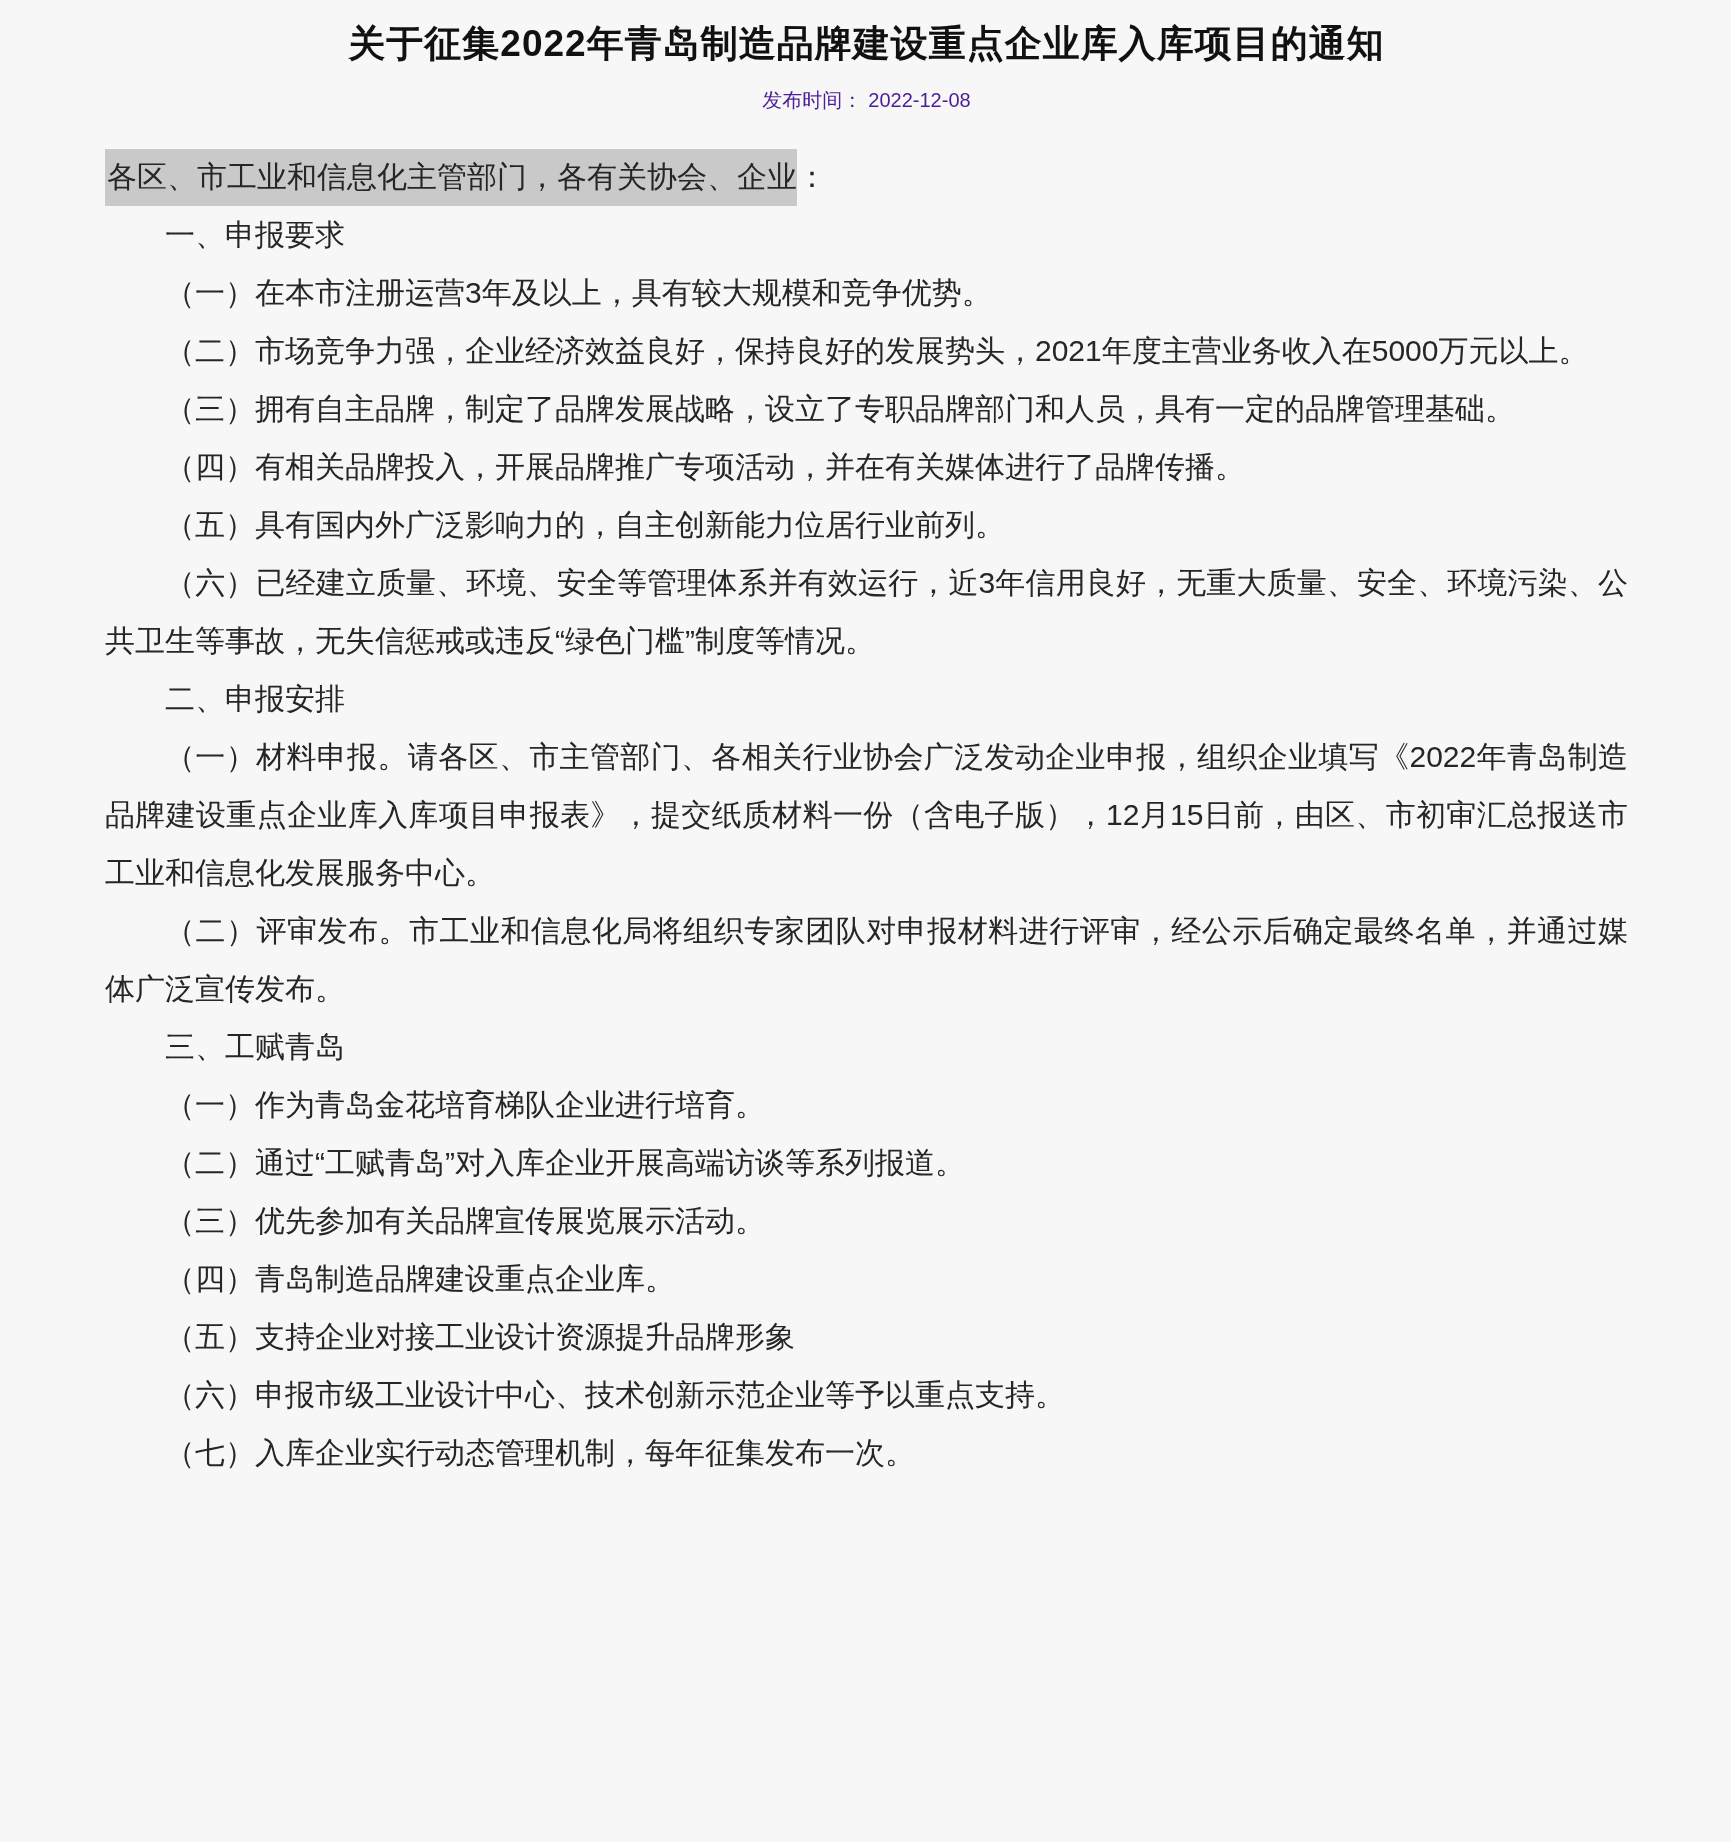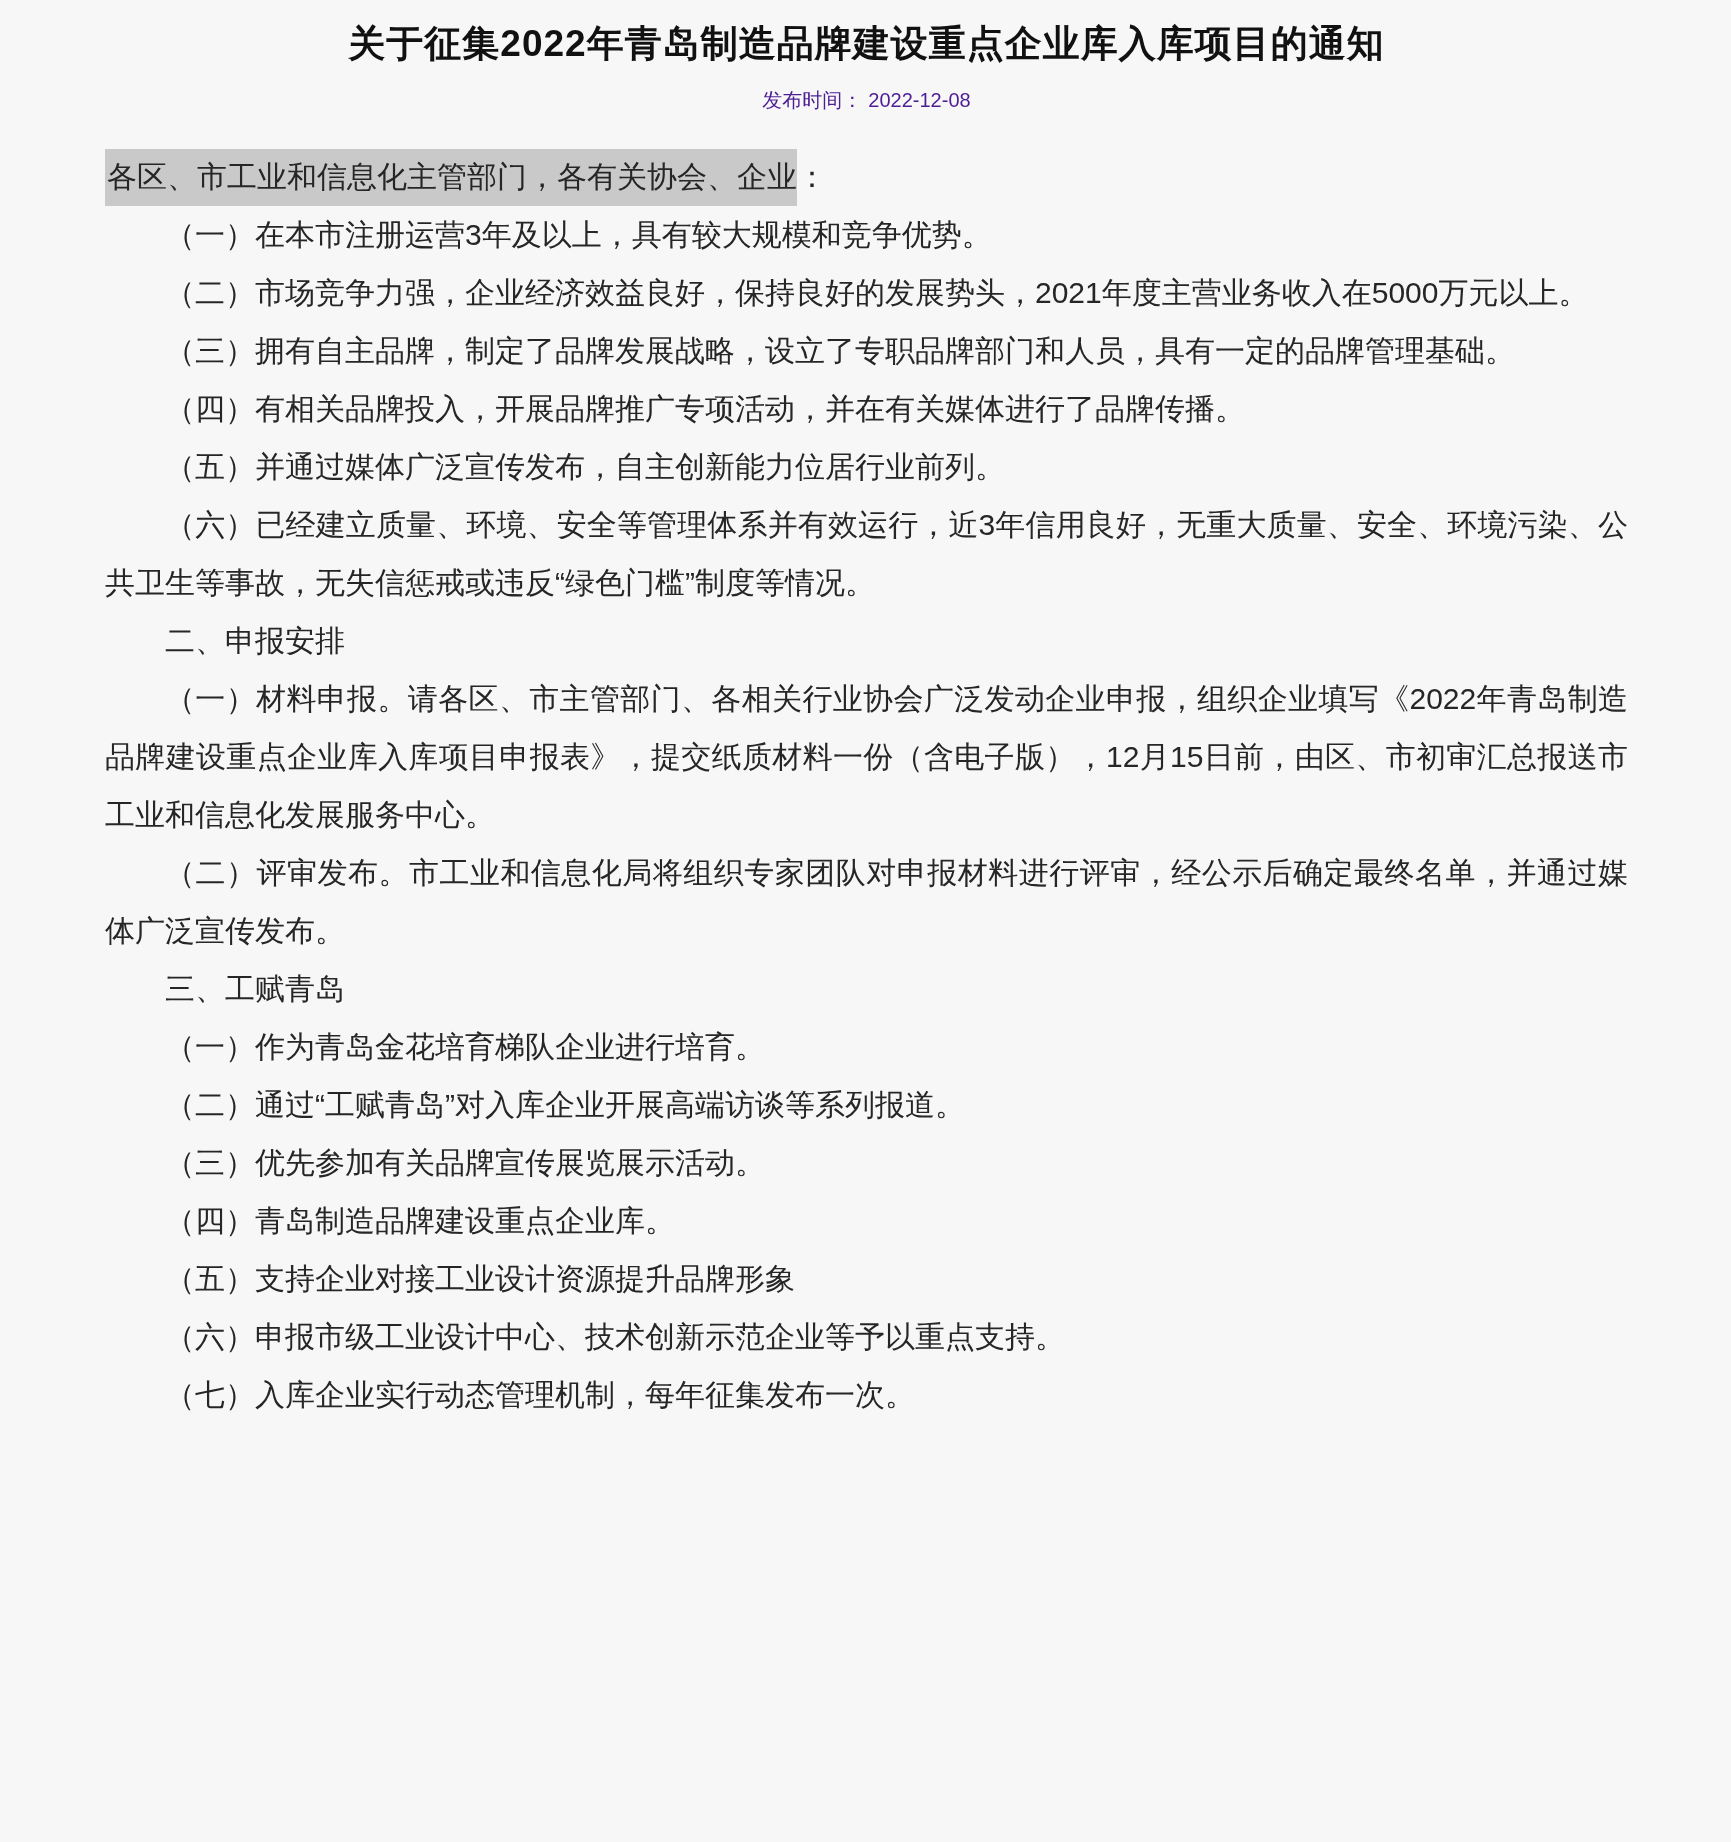--- a/index.html
+++ b/index.html
@@ -63,25 +63,26 @@
 
   <div class="doc-meta">
     <span class="meta-label">发布时间：</span><span class="meta-value">2022-12-08</span>
   </div>
 
   <div class="doc-body">
 
     <p class="salutation"><span class="selected">各区、市工业和信息化主管部门，各有关协会、企业</span><span>：</span></p>
 
     <div id="paragraph-list">
+        <p class="para">一、申报要求</p>
         <p class="para">（一）在本市注册运营3年及以上，具有较大规模和竞争优势。</p>
         <p class="para">（二）市场竞争力强，企业经济效益良好，保持良好的发展势头，2021年度主营业务收入在5000万元以上。</p>
         <p class="para">（三）拥有自主品牌，制定了品牌发展战略，设立了专职品牌部门和人员，具有一定的品牌管理基础。</p>
         <p class="para">（四）有相关品牌投入，开展品牌推广专项活动，并在有关媒体进行了品牌传播。</p>
-        <p class="para">（五）并通过媒体广泛宣传发布，自主创新能力位居行业前列。</p>
+        <p class="para">（五）具有国内外广泛影响力的，自主创新能力位居行业前列。</p>
         <p class="para">（六）已经建立质量、环境、安全等管理体系并有效运行，近3年信用良好，无重大质量、安全、环境污染、公共卫生等事故，无失信惩戒或违反“绿色门槛”制度等情况。</p>
         <p class="para">二、申报安排</p>
         <p class="para">（一）材料申报。请各区、市主管部门、各相关行业协会广泛发动企业申报，组织企业填写《2022年青岛制造品牌建设重点企业库入库项目申报表》，提交纸质材料一份（含电子版），12月15日前，由区、市初审汇总报送市工业和信息化发展服务中心。</p>
         <p class="para">（二）评审发布。市工业和信息化局将组织专家团队对申报材料进行评审，经公示后确定最终名单，并通过媒体广泛宣传发布。</p>
         <p class="para">三、工赋青岛</p>
         <p class="para">（一）作为青岛金花培育梯队企业进行培育。</p>
         <p class="para">（二）通过“工赋青岛”对入库企业开展高端访谈等系列报道。</p>
         <p class="para">（三）优先参加有关品牌宣传展览展示活动。</p>
         <p class="para">（四）青岛制造品牌建设重点企业库。</p>
         <p class="para">（五）支持企业对接工业设计资源提升品牌形象</p>

